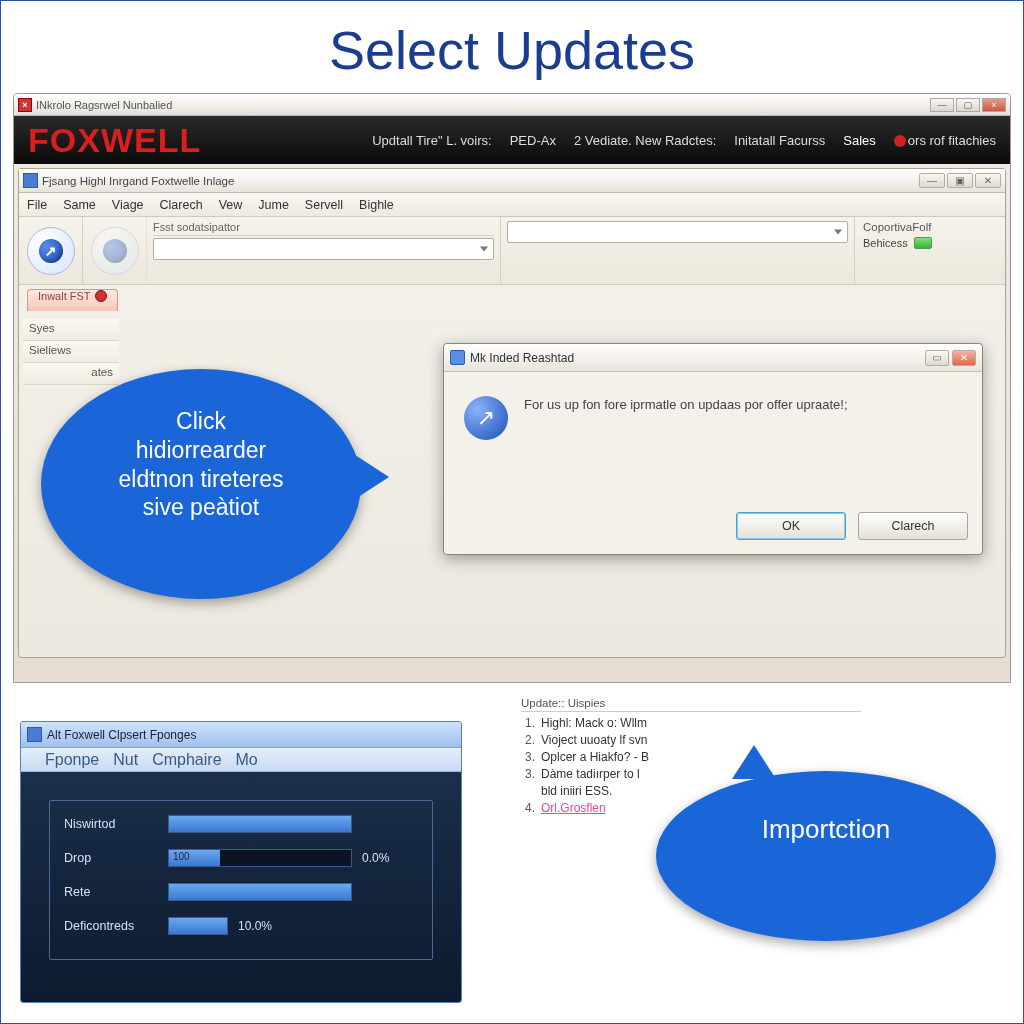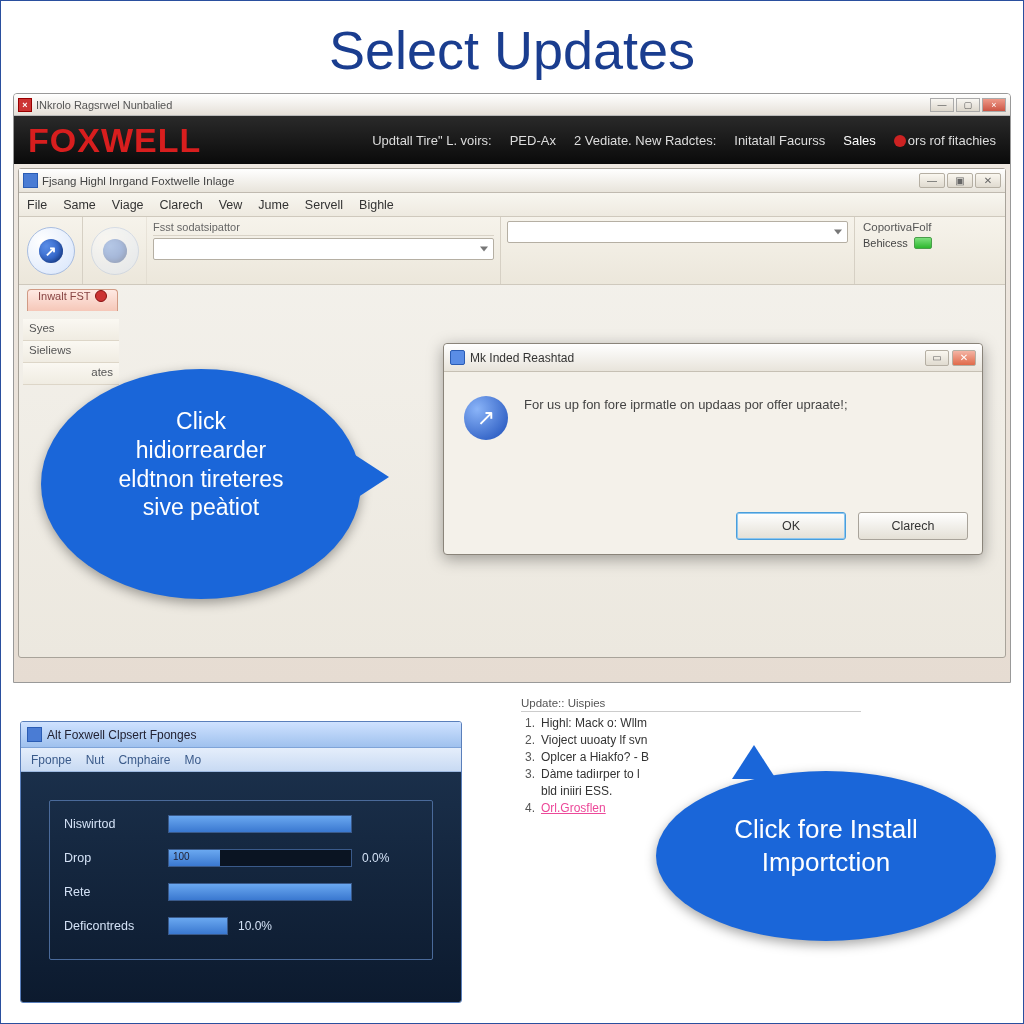--- a/index.html
+++ b/index.html
@@ -75,21 +75,21 @@
 .callout { position:absolute; background:#1a66d9; color:#fff; border-radius:50%/50%; padding:26px 28px; font-size:23px; line-height:1.25; text-align:center; box-shadow:0 4px 12px rgba(0,0,0,.35); }
 .callout1 { left:28px; top:276px; width:320px; height:230px; border-radius:160px/115px; padding-top:38px; }
 .callout1::after { content:""; position:absolute; right:-28px; top:82px; border-top:26px solid transparent; border-bottom:26px solid transparent; border-left:40px solid #1a66d9; }
 .callout2 { left:655px; top:770px; width:340px; height:170px; border-radius:170px/85px; padding-top:42px; font-size:26px; }
 .callout2::after { content:""; position:absolute; left:76px; top:-26px; border-left:22px solid transparent; border-right:22px solid transparent; border-bottom:34px solid #1a66d9; }
 
 
 .prog-window { position:absolute; left:19px; top:700px; width:442px; border:1px solid #5a7fbb; border-radius:3px; overflow:hidden;margin-top:20px; }
 .pw-title { height:26px; background:linear-gradient(#cfe2ff,#9fc1ee); border-bottom:1px solid #7fa4d8; display:flex; align-items:center; padding:0 6px; font-size:12px; color:#223; }
 .pw-title .ico4 { width:15px; height:15px; background:#4a7cd4; border:1px solid #2a5cb4; margin-right:5px; }
-.pw-tabs { height:24px; background:linear-gradient(#e5eefb,#c8daf3); border-bottom:1px solid #9db9e0; display:flex; gap:14px; padding:0 10px; align-items:center; font-size:12px; color:#3a5a8a; }
+.pw-tabs { height:24px; background:linear-gradient(#e5eefb,#c8daf3); border-bottom:1px solid #9db9e0; display:flex; gap:14px; padding:0 24px; align-items:center; font-size:16px; color:#3a5a8a; }
 .pw-body { background:linear-gradient(#1a2f4a,#0c1a2e); height:230px; padding:28px; }
 .pw-panel { border:1px solid #4a6a9a; border-radius:2px; padding:14px 14px 8px; }
 .pw-row { display:flex; align-items:center; margin-bottom:16px; font-size:12.5px; color:#d4e2f6; }
 .pw-row .rl { width:104px; }
 .pw-row .bar { flex:1; max-width:190px; height:18px; background:#0a1422; border:1px solid #3a5a8a; position:relative; margin-right:10px; }
 .pw-row .bar .fill { height:100%; background:linear-gradient(#6aa8f0,#3a78d0); }
 .pw-row .bar .inp { position:absolute; left:4px; top:1px; font-size:10px; color:#223; }
 .pw-row .pct { width:56px; font-size:12px; }
 
 
@@ -272,15 +272,14 @@
     <li><span class="n">1.</span><span>Highl: Mack o: Wllm</span></li>
     <li><span class="n">2.</span><span>Vioject uuoaty lf svn</span></li>
     <li><span class="n">3.</span><span>Oplcer a Hiakfo? - B</span></li>
     <li><span class="n">3.</span><span>Dàme tadiırper to l</span></li>
     <li><span class="n"></span><span>bld iniiri ESS.</span></li>
     <li><span class="n">4.</span><a href="#">Orl.Grosflen</a></li>
   </ol>
 </div>
 
 <div class="callout callout2">
-  <div>Click fore Install</div>
   <div>Importction</div>
 </div>
 
 </body></html>

